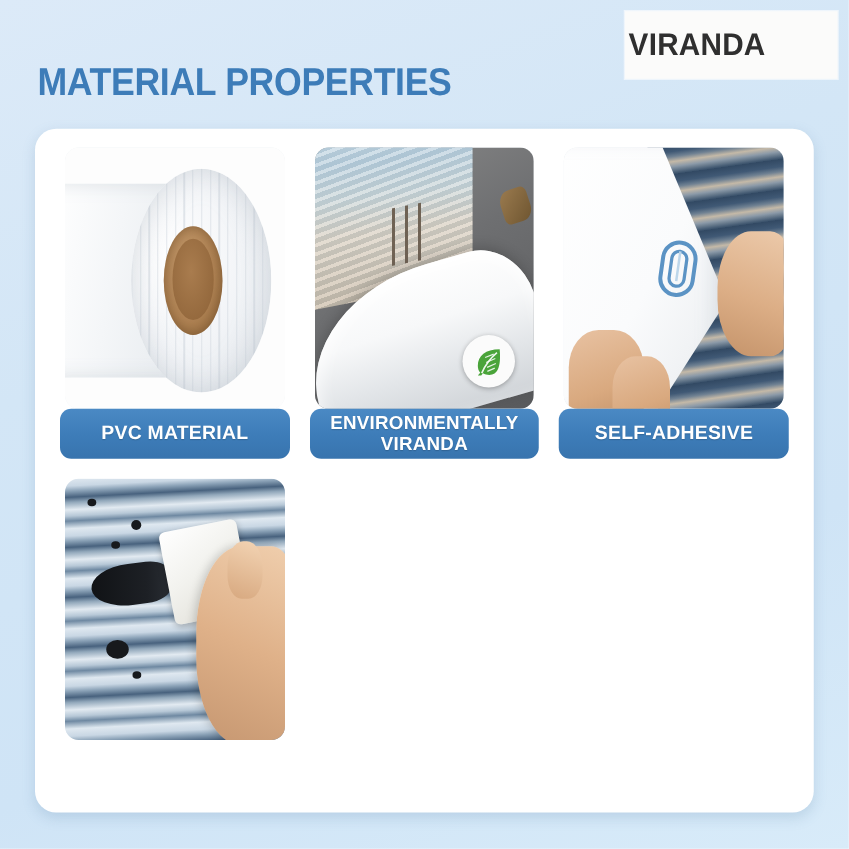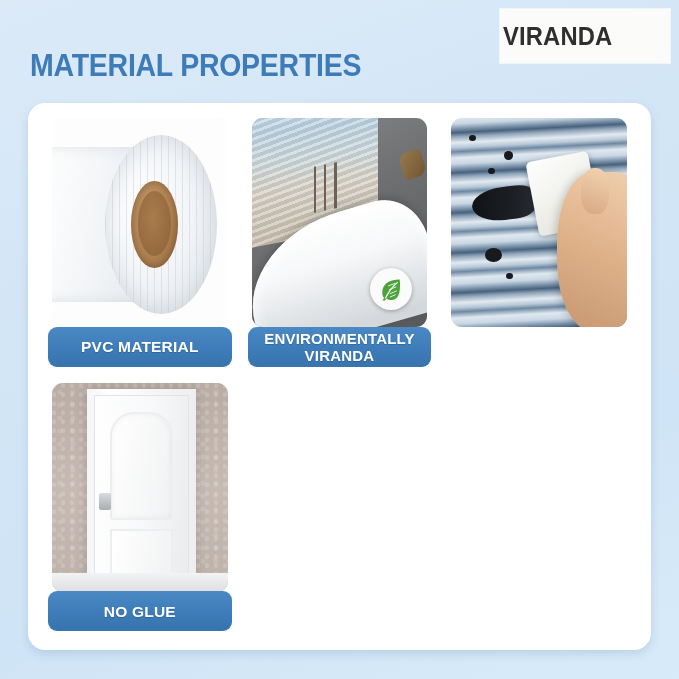--- a/index.html
+++ b/index.html
@@ -297,48 +297,53 @@
         </div>
       </div>
       <div class="label two-line">
         <span>
           <span>ENVIRONMENTALLY</span><br>
           <span>VIRANDA</span>
         </span>
       </div>
     </div>
 
+    <div class="tile">
+      <div class="photo">
+        <div class="art-adhesive">
+          <div class="wall"></div>
+          <div class="peel"></div>
+          <div class="clip-wrap">
+            <svg width="40" height="52" viewBox="0 0 40 52" aria-hidden="true">
+              <rect x="7" y="5" width="26" height="42" rx="13" fill="none" stroke="#5b93c4" stroke-width="3.2"></rect>
+              <rect x="14" y="12" width="12" height="28" rx="6" fill="none" stroke="#5b93c4" stroke-width="2.6"></rect>
+              <path d="M20 12v24" stroke="#bcd6ea" stroke-width="2"></path>
+            </svg>
+          </div>
+          <div class="hand-a"></div>
+          <div class="hand-b"></div>
+          <div class="hand-r"></div>
+        </div>
+      </div>
+      <div class="label">SELF-ADHESIVE</div>
+    </div>
 
 
     <div class="tile">
       <div class="photo">
         <div class="art-clean">
           <div class="stain" style="left:10%;top:8%;width:4%;height:3%;"></div>
           <div class="stain" style="left:30%;top:16%;width:5%;height:4%;"></div>
           <div class="stain" style="left:21%;top:24%;width:4%;height:3%;"></div>
           <div class="stain" style="left:47%;top:21%;width:5%;height:4%;"></div>
           <div class="smear"></div>
           <div class="stain" style="left:19%;top:62%;width:10%;height:7%;"></div>
           <div class="stain" style="left:31%;top:74%;width:4%;height:3%;"></div>
           <div class="cloth"></div>
           <div class="hand"></div>
           <div class="finger" style="right:10%;top:24%;width:16%;height:22%;"></div>
         </div>
       </div>
     </div>
 
-    <div class="tile">
-      <div class="photo">
-        <div class="art-door">
-          <div class="wall-tex"></div>
-          <div class="frame"></div>
-          <div class="leaf"></div>
-          <div class="panel-top"></div>
-          <div class="panel-bot"></div>
-          <div class="handle"></div>
-          <div class="skirt"></div>
-        </div>
-      </div>
-      <div class="label">NO GLUE</div>
-    </div>
 
   </div>
 </div>
 
 </body></html>

